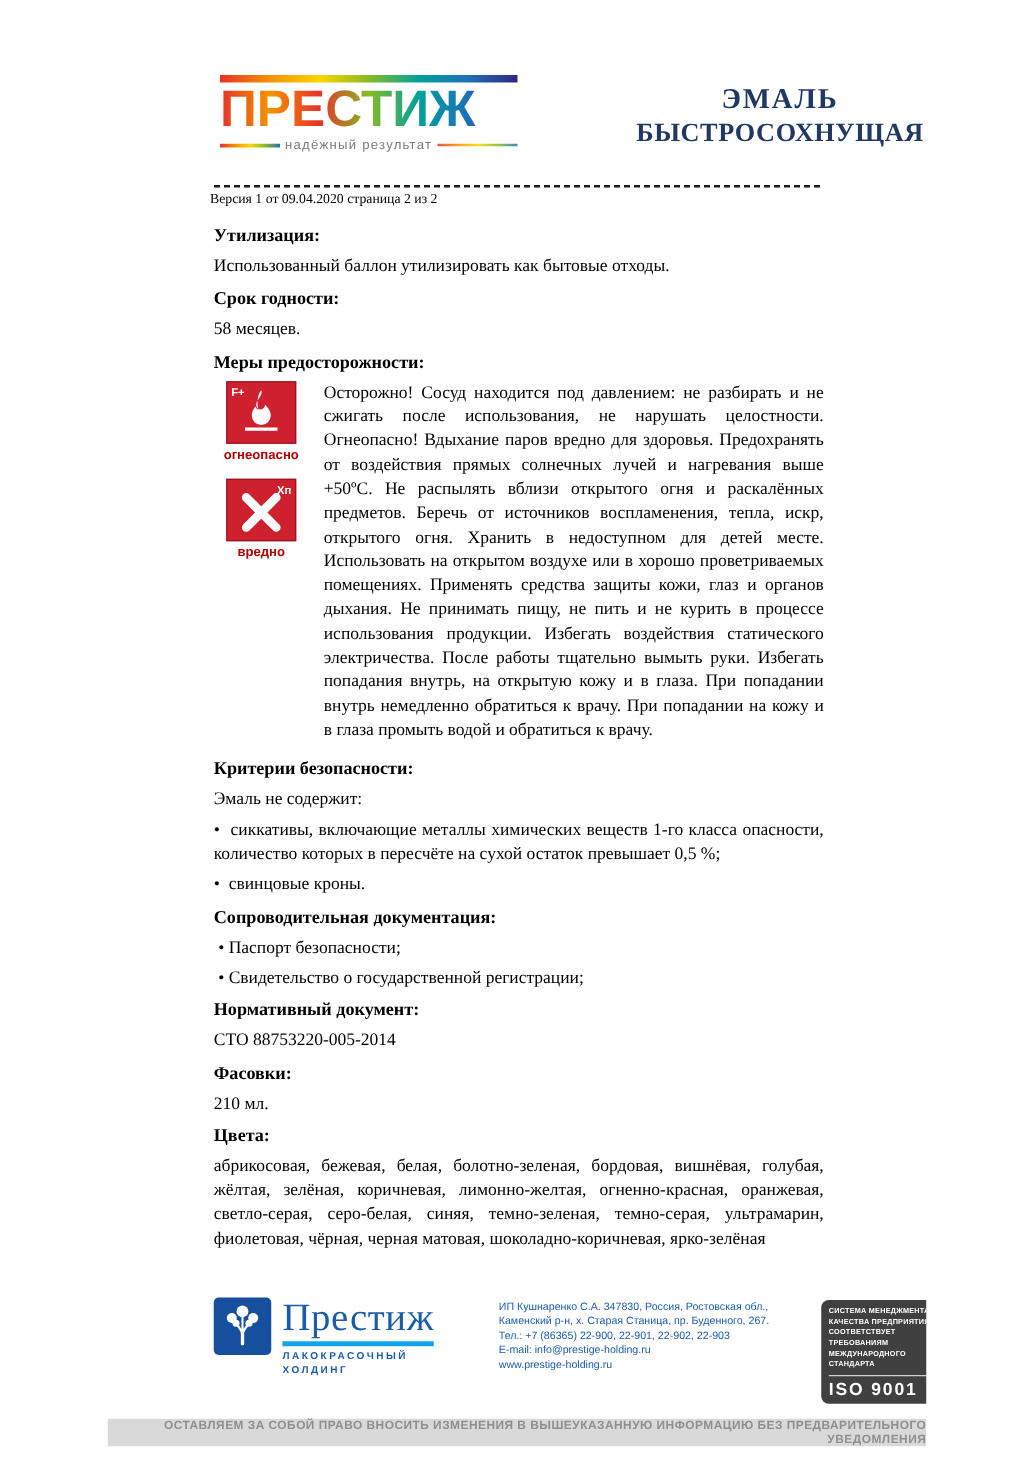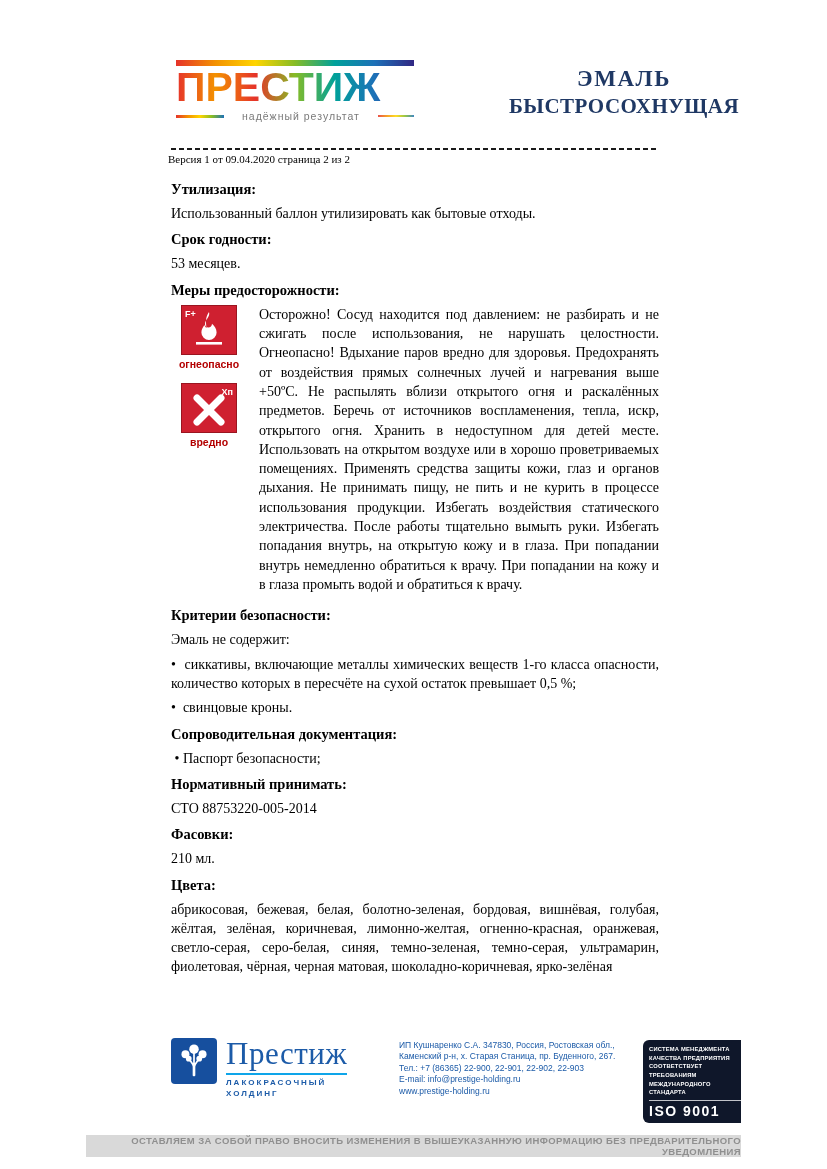--- a/index.html
+++ b/index.html
@@ -16,21 +16,21 @@
   .logo-strip {
     height:6px; width:100%;
     background:linear-gradient(90deg,#e6332a,#f39200,#ffd500,#86bc25,#00a19a,#1d71b8,#312783);
   }
   .logo-text {
     font-family:"Liberation Sans", sans-serif; font-weight:bold;
     font-size:41px; line-height:1.05; letter-spacing:0px;
     background:linear-gradient(90deg,#e6332a,#f39200,#e6332a,#86bc25,#00a19a,#1d71b8,#312783);
     -webkit-background-clip:text; background-clip:text; color:transparent;
   }
-  .logo-tagline-row { display:flex; align-items:center; gap:18px; margin-top:1px; }
+  .logo-tagline-row { display:flex; align-items:center; gap:4px; margin-top:1px; }
   .tag-rule {
     height:3px; background:linear-gradient(90deg,#e6332a,#f39200,#ffd500,#86bc25,#1d71b8);
   }
   .tag-rule.left { width:48px; flex:none; }
   .tag-rule.right { flex:1; height:2px; opacity:.85; }
   .logo-tagline {
     font-family:"Liberation Sans", sans-serif; font-size:10.5px; color:#7a7a7a; letter-spacing:1px;
   }
   .title-block {
     margin-left:94px; margin-top:6px; width:232px; flex:none;
@@ -78,31 +78,31 @@
     position:absolute; left:85px; right:52px; bottom:46px;
     display:flex; align-items:flex-start;
   }
   .f-logo { display:flex; gap:9px; width:228px; flex:none; }
   .tree-box {
     width:46px; height:46px; background:#164f9e; border-radius:4px; flex:none;
     display:flex; align-items:center; justify-content:center;
   }
   .f-brand { font-size:31px; line-height:1; color:#1c5ba8; letter-spacing:.5px; }
   .f-sub {
-    margin-top:4px; border-top:2px solid #0ea5e9; padding-top:2px;
+    margin-top:4px; border-top:4px solid #0ea5e9; padding-top:2px;
     font-family:"Liberation Sans", sans-serif; font-size:8px; font-weight:bold;
     letter-spacing:2px; color:#1c5ba8; line-height:1.4;
   }
   .f-address {
     width:218px; flex:none; margin-top:2px;
     font-family:"Liberation Sans", sans-serif; font-size:8.5px; line-height:1.35; color:#1c5ba8;
   }
   .iso-badge {
-    width:112px; flex:none; margin-left:26px; margin-top:2px;
-    background:#0f172a; border-radius:6px; padding:5px 6px 4px;
+    width:112px; flex:none; margin-left:40px; margin-top:2px;
+    background:#404040; border-radius:6px; padding:5px 6px 4px;
     color:#fff; font-family:"Liberation Sans", sans-serif;
   }
   .iso-line { font-size:5.8px; font-weight:bold; letter-spacing:.2px; line-height:1.5; }
   .iso-std {
     margin-top:3px; padding-top:2px; border-top:1px solid rgba(255,255,255,.75);
     font-size:14px; font-weight:bold; letter-spacing:1.5px;
   }
   .f-qr { margin-left:auto; text-align:center; width:64px; flex:none; }
   .qr {
     width:58px; height:58px; margin:0 auto; position:relative; background:#fff;
@@ -157,21 +157,21 @@
 
   <div class="header-rule"></div>
   <div class="version">Версия 1 от 09.04.2020 страница 2 из 2</div>
 
   <div class="content">
 
     <h3>Утилизация:</h3>
     <p>Использованный баллон утилизировать как бытовые отходы.</p>
 
     <h3>Срок годности:</h3>
-    <p>53 месяцев.</p>
+    <p>58 месяцев.</p>
 
     <h3>Меры предосторожности:</h3>
     <div class="precautions">
       <div class="hazard-icons">
         <div class="hazard">
           <div class="hazard-square">
             <span class="hazard-code">F+</span>
             <svg width="40" height="44" viewBox="0 0 40 44">
               <path fill="#fff" d="M20 4c1.5 5-4 7.5-4 12 0 2 1.4 3.5 3.4 3.5S23 18 23 15.8c2.4 2.3 4.6 5 4.6 8.6A7.6 7.6 0 0 1 20 32a7.6 7.6 0 0 1-7.6-7.6c0-3 1.5-5.2 3-7.4.4 1.4 1.2 2.4 2.2 3C16.5 13 16.8 8.5 20 4z"></path>
               <rect x="7" y="34" width="26" height="2.6" fill="#fff"></rect>
@@ -195,22 +195,23 @@
       <p class="justified precaution-text">Осторожно! Сосуд находится под давлением: не разбирать и не сжигать после использования, не нарушать целостности. Огнеопасно! Вдыхание паров вредно для здоровья. Предохранять от воздействия прямых солнечных лучей и нагревания выше +50ºС. Не распылять вблизи открытого огня и раскалённых предметов. Беречь от источников воспламенения, тепла, искр, открытого огня. Хранить в недоступном для детей месте. Использовать на открытом воздухе или в хорошо проветриваемых помещениях. Применять средства защиты кожи, глаз и органов дыхания. Не принимать пищу, не пить и не курить в процессе использования продукции. Избегать воздействия статического электричества. После работы тщательно вымыть руки. Избегать попадания внутрь, на открытую кожу и в глаза. При попадании внутрь немедленно обратиться к врачу. При попадании на кожу и в глаза промыть водой и обратиться к врачу.</p>
     </div>
 
     <h3>Критерии безопасности:</h3>
     <p>Эмаль не содержит:</p>
     <p class="justified bullet">сиккативы, включающие металлы химических веществ 1-го класса опасности, количество которых в пересчёте на сухой остаток превышает 0,5 %;</p>
     <p class="bullet">свинцовые кроны.</p>
 
     <h3>Сопроводительная документация:</h3>
     <p class="doc-bullet">Паспорт безопасности;</p>
-
-    <h3>Нормативный принимать:</h3>
+    <p class="doc-bullet">Свидетельство о государственной регистрации;</p>
+
+    <h3>Нормативный документ:</h3>
     <p>СТО 88753220-005-2014</p>
 
     <h3>Фасовки:</h3>
     <p>210 мл.</p>
 
     <h3>Цвета:</h3>
     <p class="justified">абрикосовая, бежевая, белая, болотно-зеленая, бордовая, вишнёвая, голубая, жёлтая, зелёная, коричневая, лимонно-желтая, огненно-красная, оранжевая, светло-серая, серо-белая, синяя, темно-зеленая, темно-серая, ультрамарин, фиолетовая, чёрная, черная матовая, шоколадно-коричневая, ярко-зелёная</p>
 
   </div>
 

